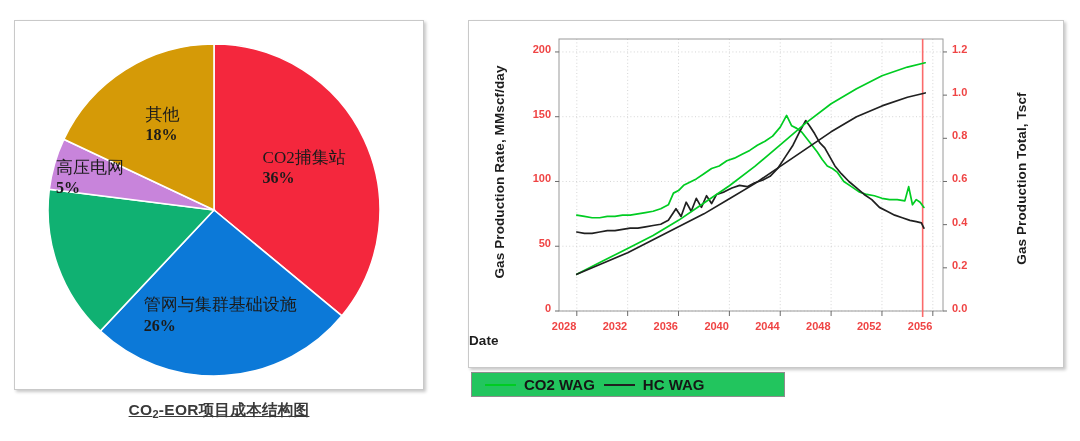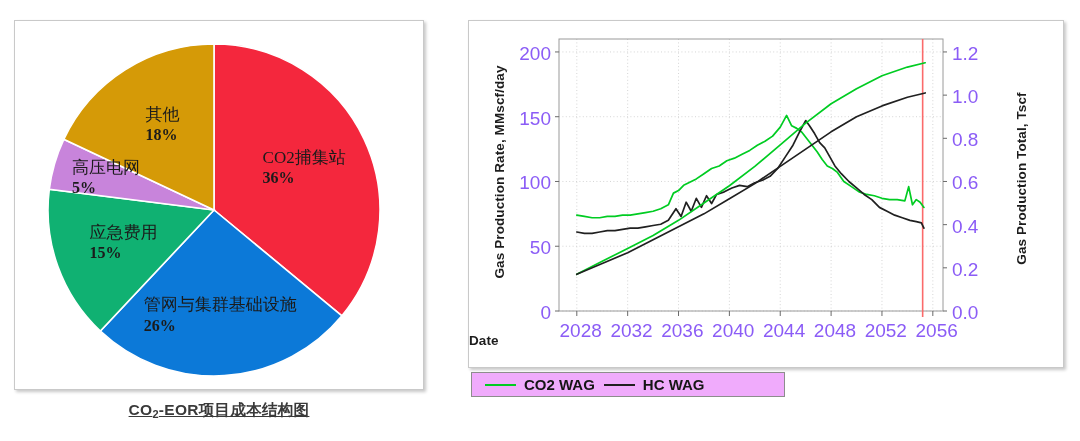--- a/index.html
+++ b/index.html
@@ -37,31 +37,31 @@
   .axis-title{
     position:absolute;color:#1d1d1d;font-size:13.5px;font-weight:bold;
     letter-spacing:.1px;white-space:nowrap;
   }
   #ylab-left{left:-70px;top:150px;width:200px;text-align:center;
     transform:rotate(-90deg);transform-origin:center center;}
   #ylab-right{left:452px;top:150px;width:200px;text-align:center;
     transform:rotate(-90deg);transform-origin:center center;}
   #xlab{left:0;top:312px;width:594px;text-align:left;}
   .tick{
-    position:absolute;color:#8b5cf6;font-size:19px;font-weight:normal;
+    position:absolute;color:#ef4444;font-size:11px;font-weight:bold;
     white-space:nowrap;
   }
   .tick.ly{text-align:right;}
   .tick.ry{text-align:left;}
-  .tick.xt{text-align:right;}
+  .tick.xt{text-align:left;}
 
   
   #legend{
     position:absolute;left:471px;top:372px;width:314px;height:25px;
-    background:#f0abfc;border:1px solid #8d8d8d;box-sizing:border-box;
+    background:#22c55e;border:1px solid #8d8d8d;box-sizing:border-box;
     display:flex;align-items:center;gap:9px;padding:0 13px;
   }
   .leg-item{display:flex;align-items:center;gap:8px;}
   .leg-swatch{display:block;width:31px;height:0;border-top:2.6px solid #000;}
   .leg-text{font-size:15px;font-weight:bold;color:#151515;white-space:nowrap;}
 
   
   .caption{
     position:absolute;text-align:center;
     font-size:15.5px;font-weight:bold;color:#3a3a3a;
@@ -86,25 +86,21 @@
           <path d="M 199 189 L 48.80 118.32 A 166 166 0 0 1 199.00 23.00 Z" fill="#D59A07" stroke="#ffffff" stroke-width="1.6"></path>
         </svg>
     <div class="pie-label" style="left: 247.621px; top: 126.592px;">
           <span class="nm">CO2捕集站</span>
           <span class="pc">36%</span>
         </div>
         <div class="pie-label" style="left: 128.754px; top: 274.403px;">
           <span class="nm">管网与集群基础设施</span>
           <span class="pc">26%</span>
         </div>
-        <div class="pie-label" style="left: 74.412px; top: 201.614px;">
-          <span class="nm">应急费用</span>
-          <span class="pc">15%</span>
-        </div>
-        <div class="pie-label" style="left: 41.0375px; top: 136.729px; margin-left: 16px;">
+        <div class="pie-label" style="left: 41.0375px; top: 136.729px;">
           <span class="nm">高压电网</span>
           <span class="pc">5%</span>
         </div>
         <div class="pie-label" style="left: 130.411px; top: 83.7081px;">
           <span class="nm">其他</span>
           <span class="pc">18%</span>
         </div>
       </div>
   </div>
   <div class="caption" id="cap-left">

